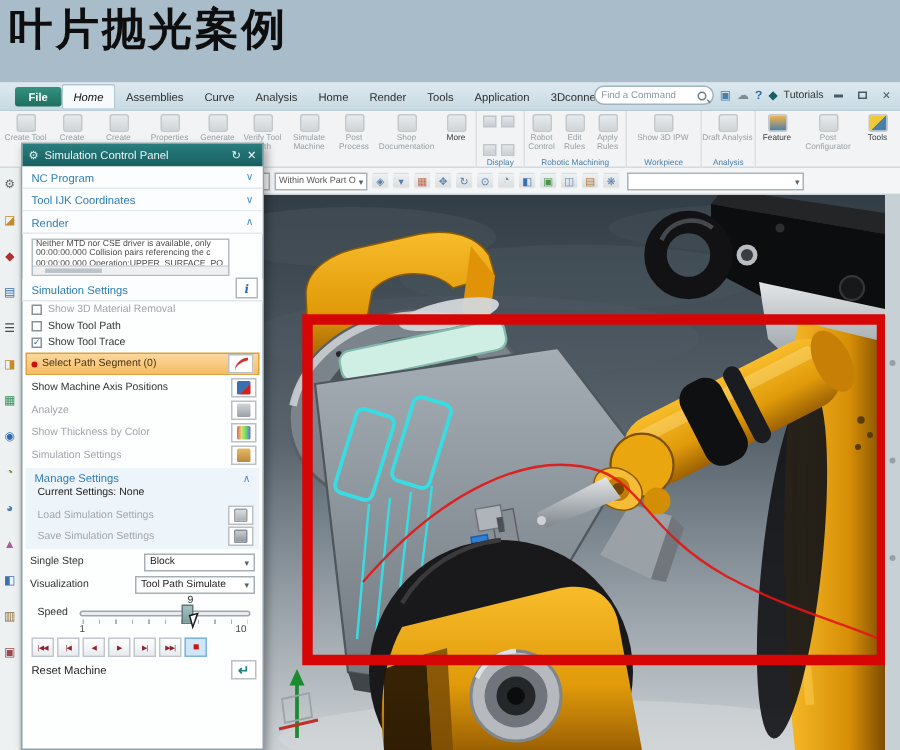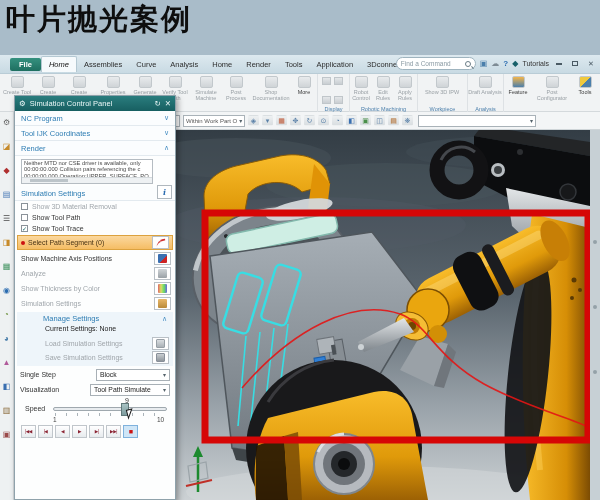--- a/index.html
+++ b/index.html
@@ -55,21 +55,21 @@
   .infob{position:absolute;right:3px;top:89px;width:15px;height:14px;border:1px solid #b0b8be;background:#fff;text-align:center;font-size:8px;color:#2b6cb0;font-family:"DejaVu Serif",serif;font-style:italic;font-weight:bold;line-height:13px;}
   .crow{display:flex;align-items:center;gap:4px;padding:0 6px;height:11px;}
   .cbox{width:7px;height:7px;border:1px solid #8a9299;background:#fff;font-size:6px;line-height:6px;color:#1d6f70;text-align:center;}
   .dis{color:#a0a6ab;}
   .hirow{height:15px;margin:1px 2px;background:linear-gradient(#fbd89f,#f5bd64);border:1px solid #dca23f;display:flex;align-items:center;gap:3px;padding:0 3px;color:#4a3415;}
   .reddot{width:4px;height:4px;border-radius:50%;background:#cc1111;}
   .arow{display:flex;align-items:center;justify-content:space-between;padding:0 4px 0 6px;height:15px;}
   .ibtn{width:17px;height:13px;border:1px solid #b9c0c6;background:#fff;display:flex;align-items:center;justify-content:center;}
   .mi{width:9px;height:9px;border-radius:1px;}
   .curve{width:10px;height:8px;border-top:2px solid #cf3333;border-radius:100% 0 0 0;transform:rotate(-10deg);}
-  .manage{background:#eef5fa;margin:1px 2px;padding-bottom:2px;padding-left:20px;}
+  .manage{background:#eef5fa;margin:1px 2px;padding-bottom:2px;}
   .mrow{display:flex;align-items:center;justify-content:space-between;padding:0 4px 0 8px;height:14px;}
   .selrow{display:flex;align-items:center;justify-content:space-between;padding:0 5px;height:15px;}
   .sel{width:74px;height:12px;border:1px solid #a8b0b6;background:#fff;display:flex;align-items:center;justify-content:space-between;padding:0 3px;font-size:6.8px;color:#222;}
   .speed{position:relative;height:27px;}
   .sval{position:absolute;left:110px;top:0;font-size:7px;color:#333;}
   .track{position:absolute;left:38px;top:10px;width:114px;height:4px;background:#e8ecef;border:1px solid #9fa8ae;border-radius:2px;}
   .ticks{position:absolute;left:40px;top:16px;width:110px;height:3px;background:repeating-linear-gradient(90deg,#aab3b9 0 1px,transparent 1px 11px);}
   .handle{position:absolute;left:106px;top:6px;width:8px;height:13px;background:linear-gradient(#a7c2c3,#7d9c9e);border:1px solid #5f7879;}
   .smin{position:absolute;left:38px;top:19px;font-size:6.5px;color:#444;}
   .smax{position:absolute;left:142px;top:19px;font-size:6.5px;color:#444;}
@@ -544,16 +544,22 @@
       <div class="pbrow">
         <span class="pbtn">|◀◀</span>
         <span class="pbtn">|◀</span>
         <span class="pbtn">◀</span>
         <span class="pbtn">▶</span>
         <span class="pbtn">▶|</span>
         <span class="pbtn">▶▶|</span>
         <span class="pbtn stop">■</span>
       </div>
 
+      <div class="rrow">
+        <span>Reset Machine</span>
+        <span class="ibtn">
+            <span class="teal">↵</span>
+          </span>
+      </div>
     </div>
 
   </div>
 </div>
 
 </body></html>

